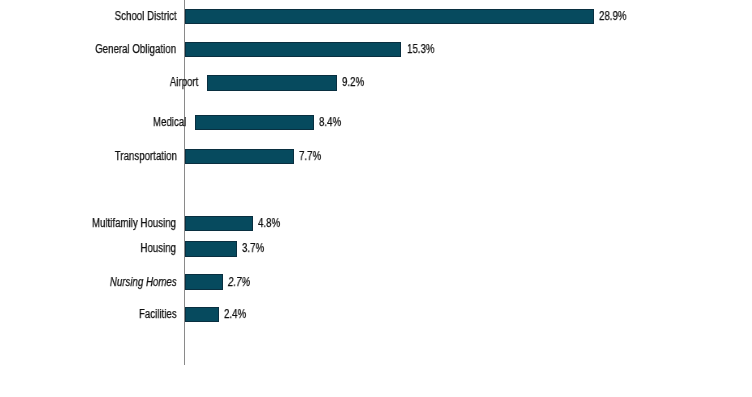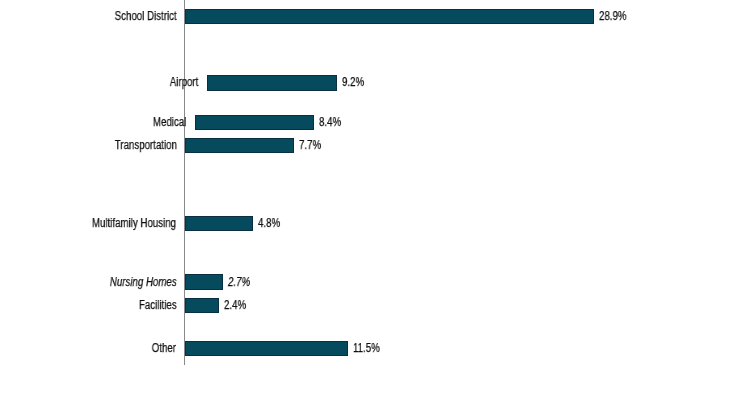--- a/index.html
+++ b/index.html
@@ -37,49 +37,54 @@
 <body>
 
 <div id="chart">
  <div id="plot-area">
   <div class="axis-line" style="background: rgb(138, 138, 138); height: 365.2px;"></div>
   <div class="chart-row" style="top: 0px;">
     <div class="cat-label" style="color: rgb(17, 17, 17);">School District</div>
     <div class="bar" style="width: 409.224px; background: rgb(6, 74, 94); border-color: rgb(9, 47, 64);"></div>
     <div class="val-label" style="left: 599.324px; color: rgb(17, 17, 17);">28.9%</div>
   </div>
+  <div class="chart-row" style="top: 33.2px;">
+    <div class="cat-label" style="color: rgb(17, 17, 17);">General Obligation</div>
+    <div class="bar" style="width: 216.648px; background: rgb(6, 74, 94); border-color: rgb(9, 47, 64);"></div>
+    <div class="val-label" style="left: 406.748px; color: rgb(17, 17, 17);">15.3%</div>
+  </div>
   <div class="chart-row" style="top: 66.4px; margin-left: 22px;">
     <div class="cat-label" style="color: rgb(17, 17, 17);">Airport</div>
     <div class="bar" style="width: 130.272px; background: rgb(6, 74, 94); border-color: rgb(9, 47, 64);"></div>
     <div class="val-label" style="left: 320.372px; color: rgb(17, 17, 17);">9.2%</div>
   </div>
   <div class="chart-row" style="top: 106px; margin-left: 10px;">
     <div class="cat-label" style="color: rgb(17, 17, 17);">Medical</div>
     <div class="bar" style="width: 118.944px; background: rgb(6, 74, 94); border-color: rgb(9, 47, 64);"></div>
     <div class="val-label" style="left: 309.044px; color: rgb(17, 17, 17);">8.4%</div>
   </div>
-  <div class="chart-row" style="top: 129px;">
+  <div class="chart-row" style="top: 140px;">
     <div class="cat-label" style="color: rgb(17, 17, 17);">Transportation</div>
     <div class="bar" style="width: 109.032px; background: rgb(6, 74, 94); border-color: rgb(9, 47, 64);"></div>
     <div class="val-label" style="left: 299.132px; color: rgb(17, 17, 17);">7.7%</div>
   </div>
   <div class="chart-row" style="top: 207px;">
     <div class="cat-label" style="color: rgb(17, 17, 17);">Multifamily Housing</div>
     <div class="bar" style="width: 67.968px; background: rgb(6, 74, 94); border-color: rgb(9, 47, 64);"></div>
     <div class="val-label" style="left: 258.068px; color: rgb(17, 17, 17);">4.8%</div>
   </div>
+  <div class="chart-row" style="top: 232.4px;">
+    <div class="cat-label" style="color: rgb(17, 17, 17);">Housing</div>
+    <div class="bar" style="width: 52.392px; background: rgb(6, 74, 94); border-color: rgb(9, 47, 64);"></div>
+    <div class="val-label" style="left: 242.492px; color: rgb(17, 17, 17);">3.7%</div>
+  </div>
   <div class="chart-row" style="top: 265.6px; font-style: italic;">
     <div class="cat-label" style="color: rgb(17, 17, 17);">Nursing Homes</div>
     <div class="bar" style="width: 38.232px; background: rgb(6, 74, 94); border-color: rgb(9, 47, 64);"></div>
     <div class="val-label" style="left: 228.332px; color: rgb(17, 17, 17);">2.7%</div>
   </div>
-  <div class="chart-row" style="top: 289px;">
+  <div class="chart-row" style="top: 298px;">
     <div class="cat-label" style="color: rgb(17, 17, 17);">Facilities</div>
     <div class="bar" style="width: 33.984px; background: rgb(6, 74, 94); border-color: rgb(9, 47, 64);"></div>
     <div class="val-label" style="left: 224.084px; color: rgb(17, 17, 17);">2.4%</div>
-  </div>
-  <div class="chart-row" style="top: 332px;">
-    <div class="cat-label" style="color: rgb(17, 17, 17);">Other</div>
-    <div class="bar" style="width: 162.84px; background: rgb(6, 74, 94); border-color: rgb(9, 47, 64);"></div>
-    <div class="val-label" style="left: 352.94px; color: rgb(17, 17, 17);">11.5%</div>
   </div>
  </div>
 </div>
 
 </body></html>

